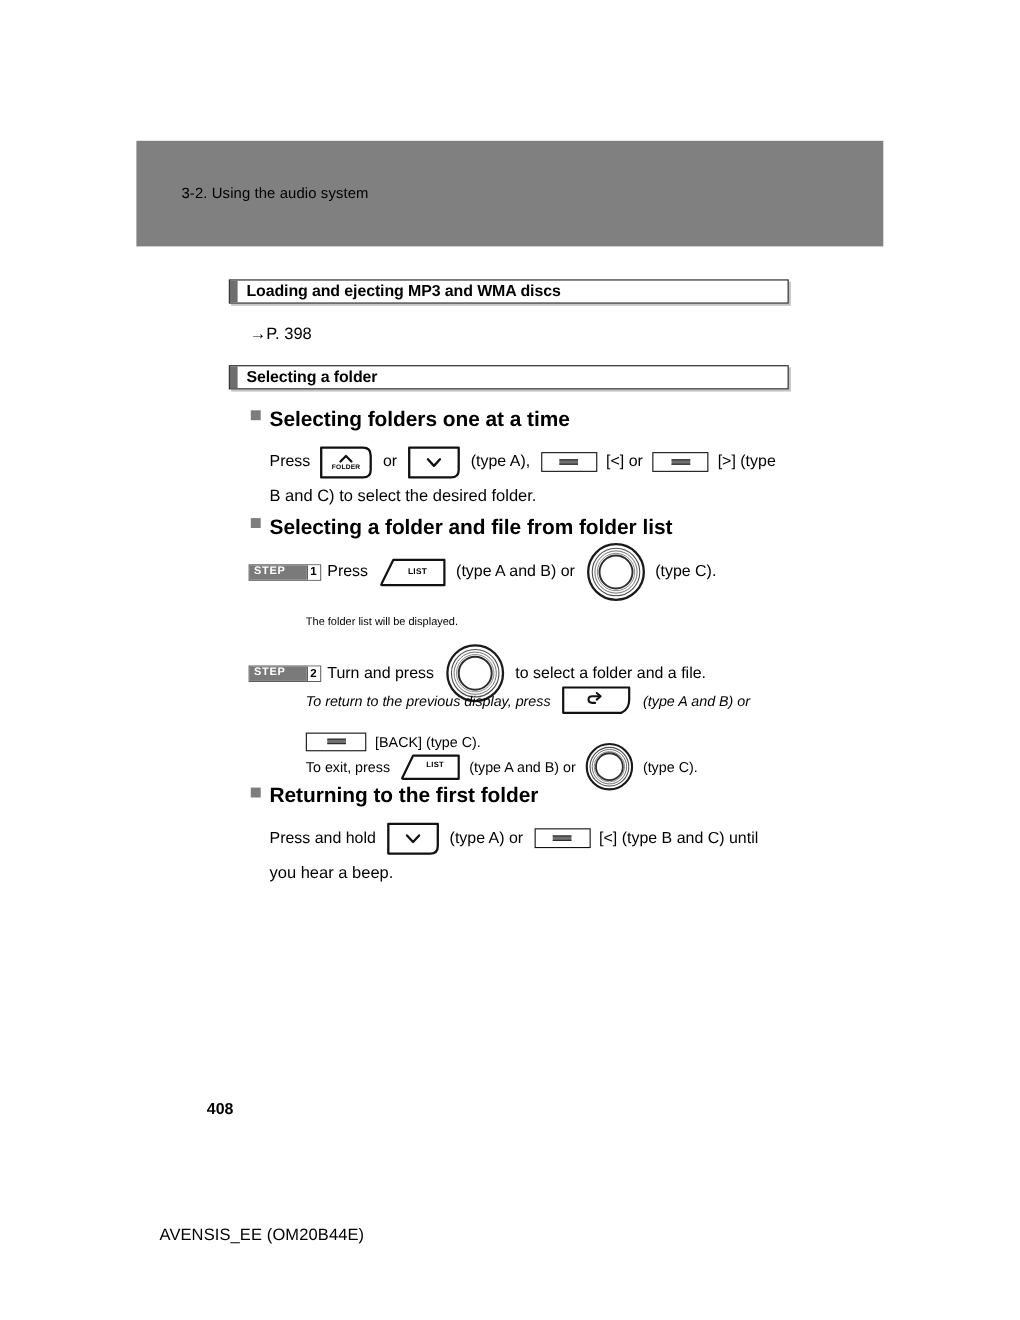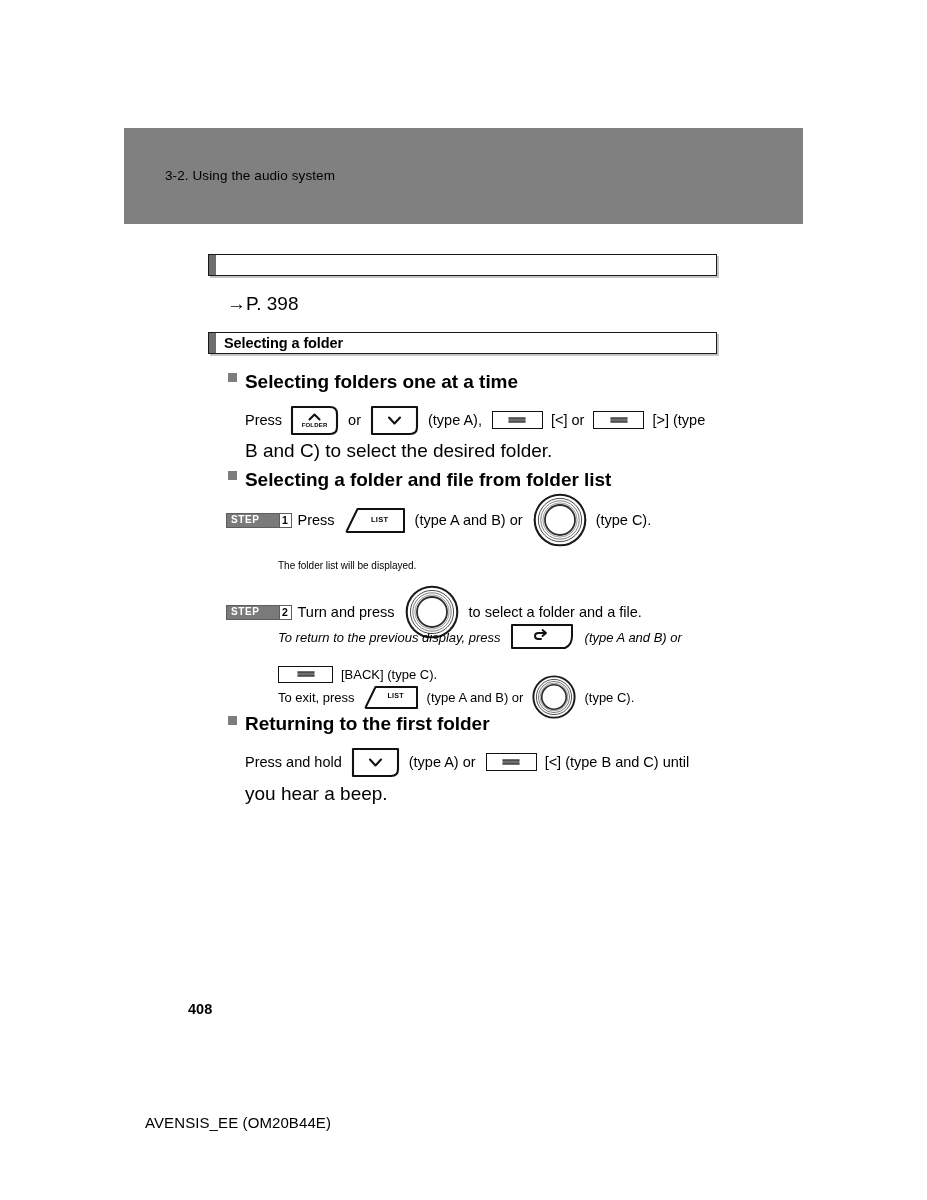--- a/index.html
+++ b/index.html
@@ -59,21 +59,21 @@
     transform: translateY(-50%);
     font-size: 14.5px;
     font-weight: bold;
     white-space: nowrap;
     letter-spacing: -0.1px;
   }
 
   
   .txt {
     position: absolute;
-    font-size: 19px;
+    font-size: 15px;
     line-height: 27px;
     white-space: nowrap;
   }
   .txt-sm {
     position: absolute;
     font-size: 10px;
     line-height: 24px;
     white-space: nowrap;
   }
 
@@ -197,20 +197,21 @@
 </style>
 </head>
 <body>
 
 <div class="header-band">
   <div class="header-band-title">3-2. Using the audio system</div>
 </div>
 
 <div class="section-bar" style="left:208px; top:254px; width:509px;">
   <div class="tab"></div>
+  <div class="section-label">Loading and ejecting MP3 and WMA discs</div>
 </div>
 
 <div class="txt" style="left:227px; top:290px;">→P. 398</div>
 
 <div class="section-bar" style="left:208px; top:332px; width:509px;">
   <div class="tab"></div>
   <div class="section-label">Selecting a folder</div>
 </div>
 
 <div class="sq-bullet" style="left:228px; top:373px;"></div>

